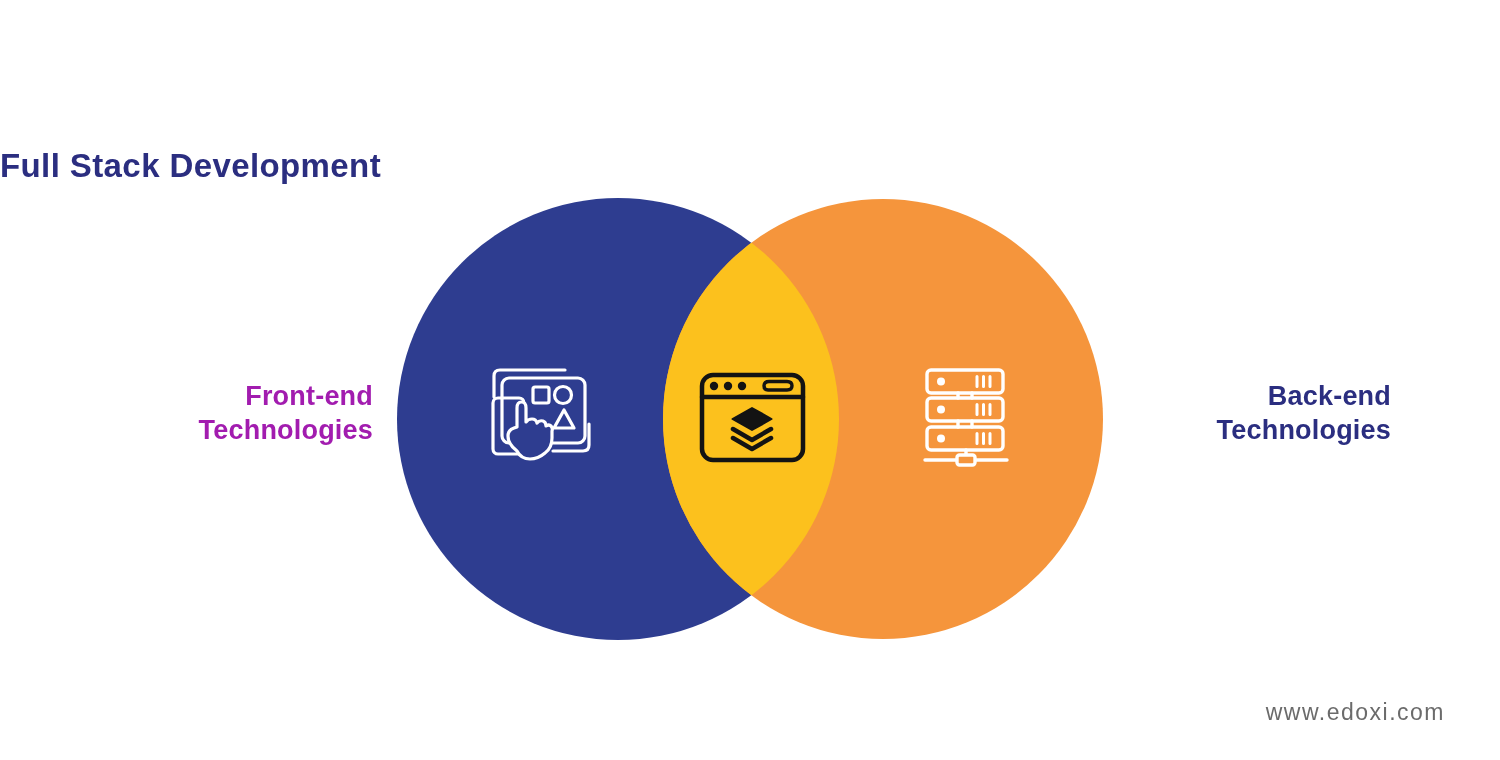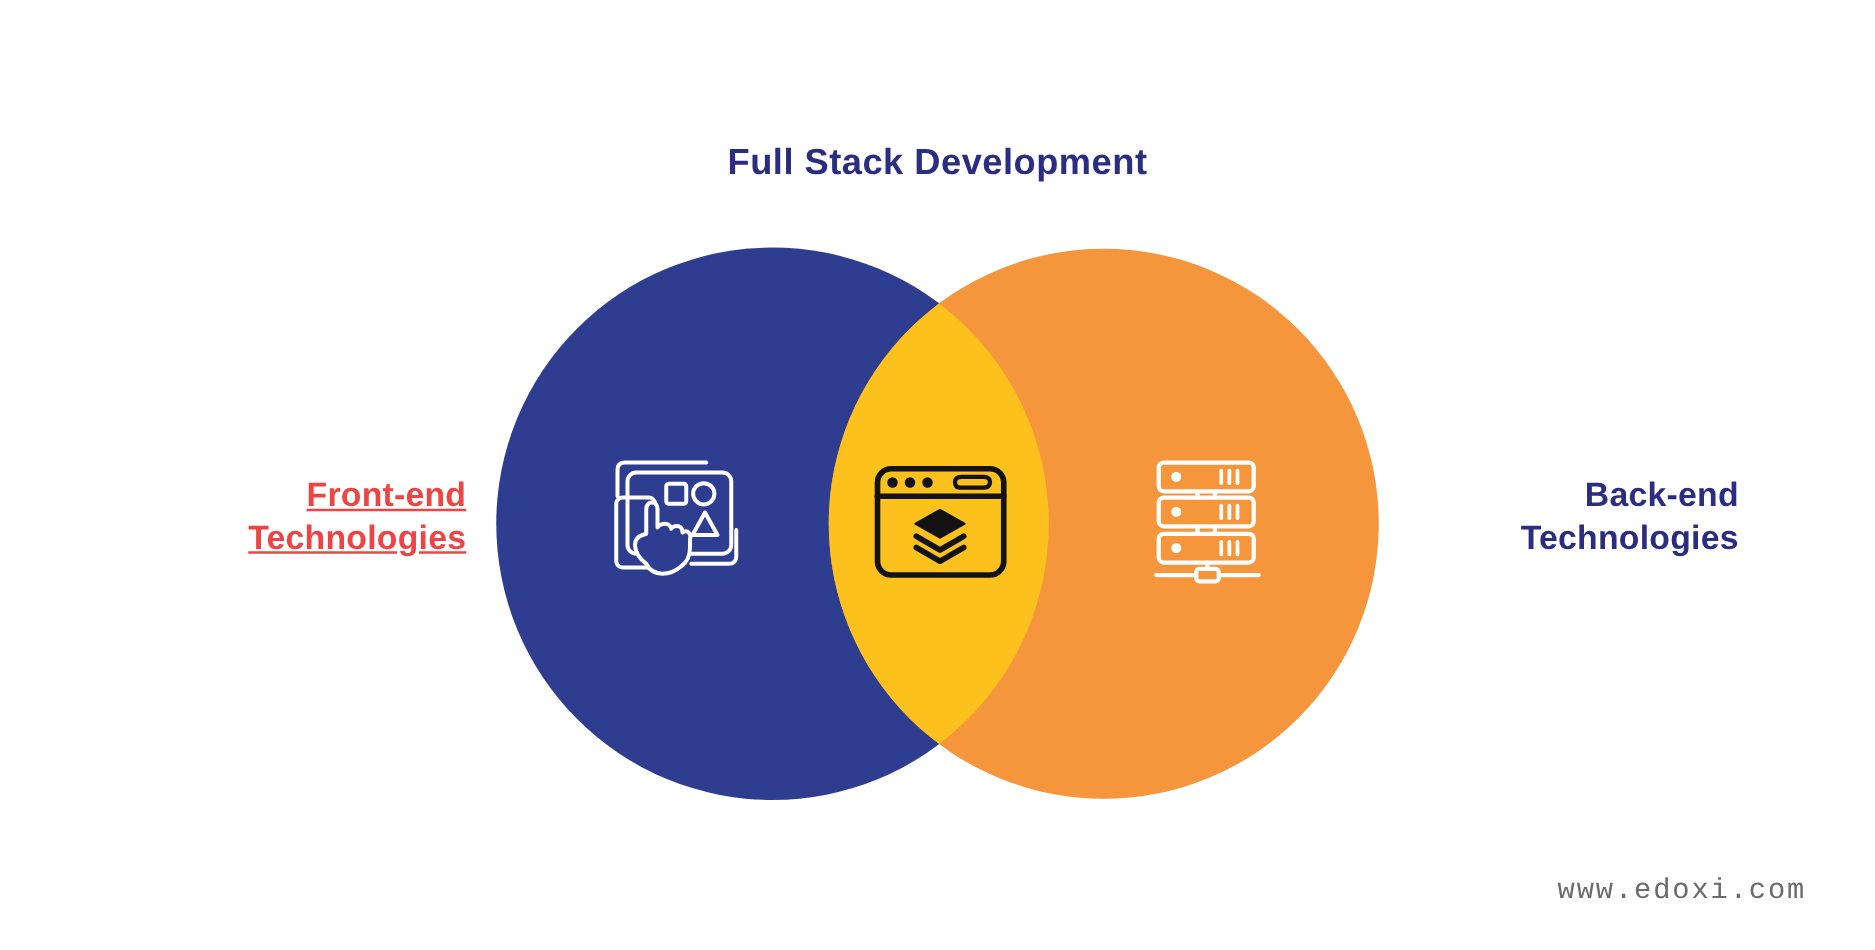--- a/index.html
+++ b/index.html
@@ -1,22 +1,22 @@
 <!DOCTYPE html>
 <html><head>
 <meta charset="utf-8">
 <style>
   html,body{margin:0;padding:0;background:#ffffff;}
   .canvas{
     position:relative;width:1500px;height:760px;background:#ffffff;
     overflow:hidden;font-family:"Liberation Sans",sans-serif;
   }
   .title{
-    position:absolute;left:0;top:114px;width:1500px;text-align:center;
-    font-size:29px;font-weight:bold;letter-spacing:.4px;
+    position:absolute;left:0;top:147px;width:1500px;text-align:left;
+    font-size:33px;font-weight:bold;letter-spacing:.4px;
   }
   .venn{position:absolute;left:0;top:0;width:1500px;height:760px;}
   .icon{position:absolute;}
   .icon-front{left:490px;top:366px;}
   .icon-mid{left:696px;top:368px;}
   .icon-back{left:920px;top:364px;}
   .side-label{
     position:absolute;top:379px;font-size:27px;font-weight:bold;
     line-height:34px;letter-spacing:.2px;
   }
@@ -95,18 +95,18 @@
       </g>
       <path stroke-width="3" d="M 57 12.5 V 22.5 M 63.5 12.5 V 22.5 M 70 12.5 V 22.5"></path>
       <path stroke-width="3" d="M 57 40.5 V 50.5 M 63.5 40.5 V 50.5 M 70 40.5 V 50.5"></path>
       <path stroke-width="3" d="M 57 69.5 V 79.5 M 63.5 69.5 V 79.5 M 70 69.5 V 79.5"></path>
       <path d="M 46 86 V 91"></path>
       <path d="M 5 96 H 87"></path>
       <rect x="37" y="91" width="18" height="10" rx="2.5" fill="#f5953c"></rect>
     </g>
   </svg>
 
-  <div class="side-label label-front" style="color: #ef4444; text-decoration: underline;">Front-end Technologies</div>
+  <div class="side-label label-front" style="color: #a21caf;">Front-end Technologies</div>
   <div class="side-label label-back" style="color: rgb(43, 46, 128);">Back-end Technologies</div>
 
-  <div class="watermark" style="color: rgb(107, 107, 107); font-family: Liberation Mono, monospace;">www.edoxi.com</div>
+  <div class="watermark" style="color: rgb(107, 107, 107);">www.edoxi.com</div>
 
 </div>
 
 </body></html>

